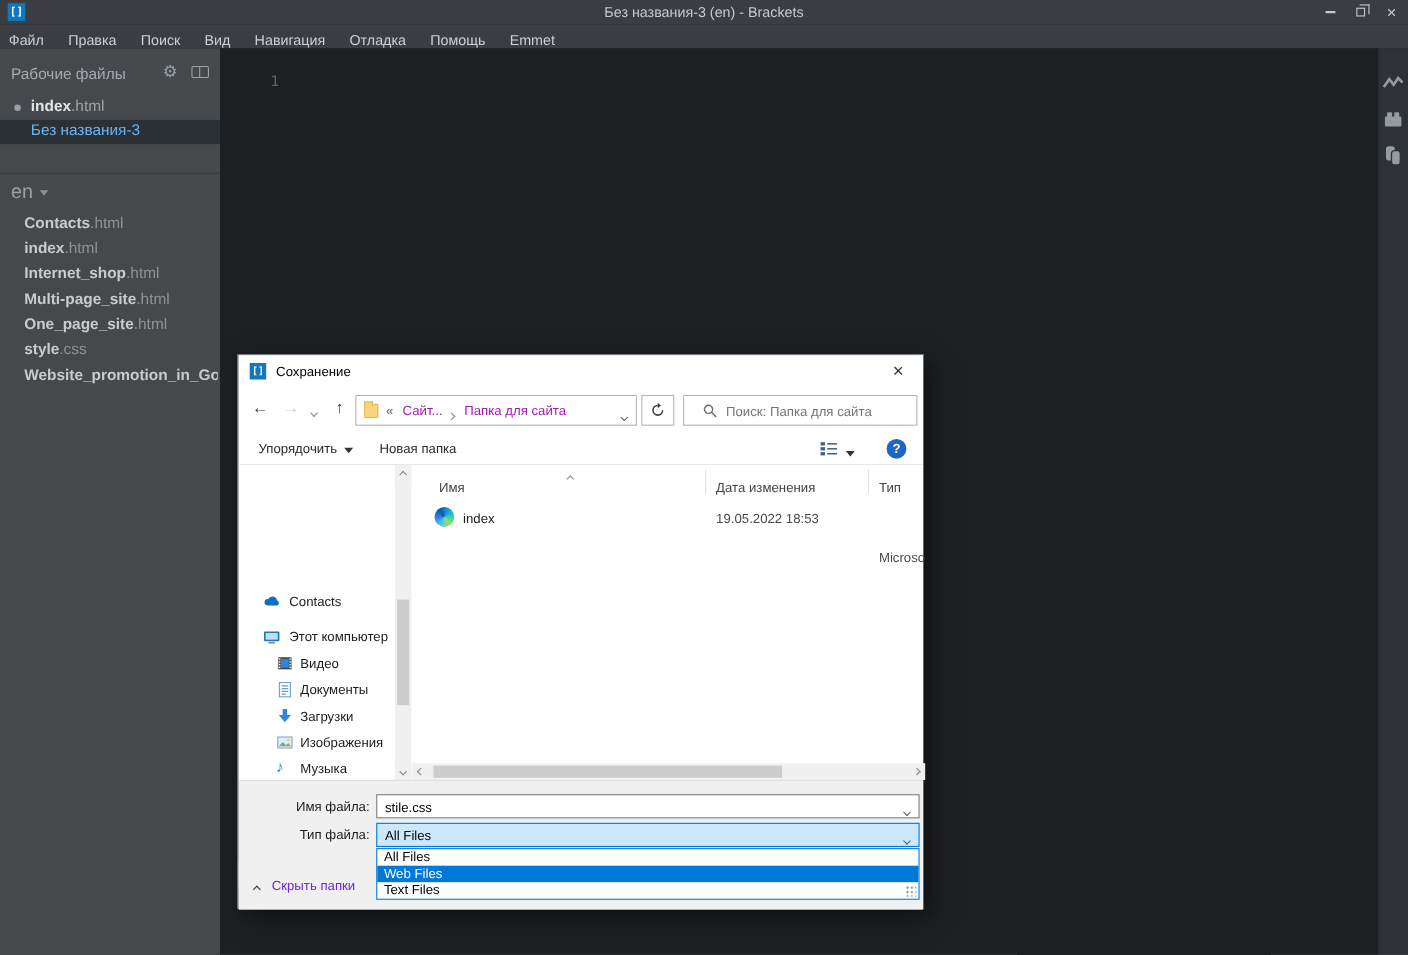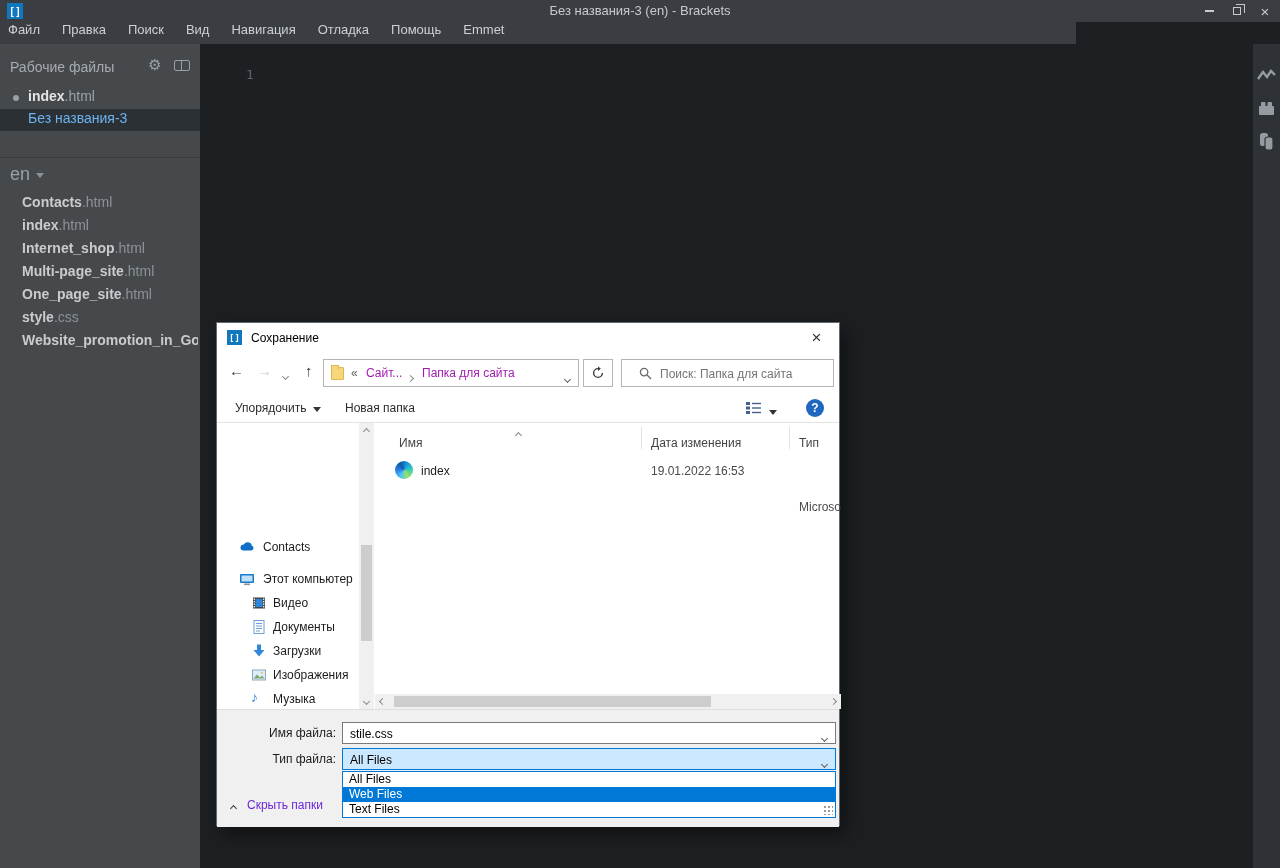--- a/index.html
+++ b/index.html
@@ -11,21 +11,21 @@
   .titlebar { position:absolute; left:0; top:0; width:1280px; height:22px; background:#3a3e42; }
   .app-logo { position:absolute; left:7px; top:3px; width:16px; height:16px; background:#1178be;
               color:#fff; font:bold 10px "DejaVu Sans Mono",monospace; display:flex; align-items:center; justify-content:center; }
   .win-title { position:absolute; left:0; top:3px; width:100%; text-align:center; font-size:13px; color:#c7cacd; }
   .winctl { position:absolute; top:0; height:22px; width:30px; display:flex; align-items:center; justify-content:center; }
   .minbar { width:9px; height:2px; background:#c7cacd; }
   .restsq { position:relative; width:8px; height:8px; border:1px solid #c7cacd; background:transparent; }
   .restsq::before { content:""; position:absolute; left:2px; top:-4px; width:8px; height:8px; border:1px solid #c7cacd; border-left:none; border-bottom:none; }
   .closex { color:#c7cacd; font-size:15px; line-height:1; }
 
-  .menubar { position:absolute; left:0; top:22px; width:1076px; height:22px; background:#3a3e42; display:flex; align-items:flex-start; padding-left:8px; }
+  .menubar { position:absolute; left:0; top:22px; width:1280px; height:22px; background:#3a3e42; display:flex; align-items:flex-end; padding-left:8px; }
   .menu-item { font-size:13px; color:#cdd0d3; padding:0 11px; cursor:default; }
   .menu-item:first-child { padding-left:0; }
 
   .sidebar { position:absolute; left:0; top:44px; width:200px; height:824px; background:#45494c; }
   .sb-header { position:absolute; left:10px; top:15px; font-size:14px; color:#a7abaf; }
   .gear { position:absolute; left:148px; top:12px; font-size:15px; color:#9aa0a4; }
   .spliticon { position:absolute; left:174px; top:16px; width:16px; height:11px; border:1px solid #9aa0a4; border-radius:2px; }
   .spliticon::before { content:""; position:absolute; left:6px; top:0; width:1px; height:9px; background:#9aa0a4; }
   .wf-row { position:absolute; left:0; width:200px; height:22px; font-size:14px; color:#dfe2e4; }
   .wf-row .dot { position:absolute; left:13px; top:8px; width:6px; height:6px; border-radius:50%; background:#989fa5; }
@@ -370,21 +370,21 @@
 
       <span class="sortcaret"><span class="chv sm up lite"></span></span>
       <span class="colhead" style="left:182px;">Имя</span>
       <span class="colhead" style="left:434px;">Дата изменения</span>
       <span class="colhead" style="left:582px;">Тип</span>
       <div class="colsep" style="left:424px;"></div>
       <div class="colsep" style="left:572px;"></div>
 
       <span class="frow-icon"></span>
       <span class="fcell" style="left:204px;color:#1b1b1b;">index</span>
-      <span class="fcell" style="left:434px;color:#4a4a4a;">19.01.2022 16:53</span>
+      <span class="fcell" style="left:434px;color:#4a4a4a;">19.05.2022 18:53</span>
       <span class="fcell" style="left:582px;width:42px;color:#4a4a4a;margin-top:36px;">Microso</span>
 
       <div class="hscroll">
         <div class="sbtn" style="left:0;top:0;height:15px;">
             <span class="chv sm left lite"></span>
           </div>
         <div class="hthumb"></div>
         <div class="sbtn" style="right:0;top:0;height:15px;">
             <span class="chv sm right lite"></span>
           </div>

